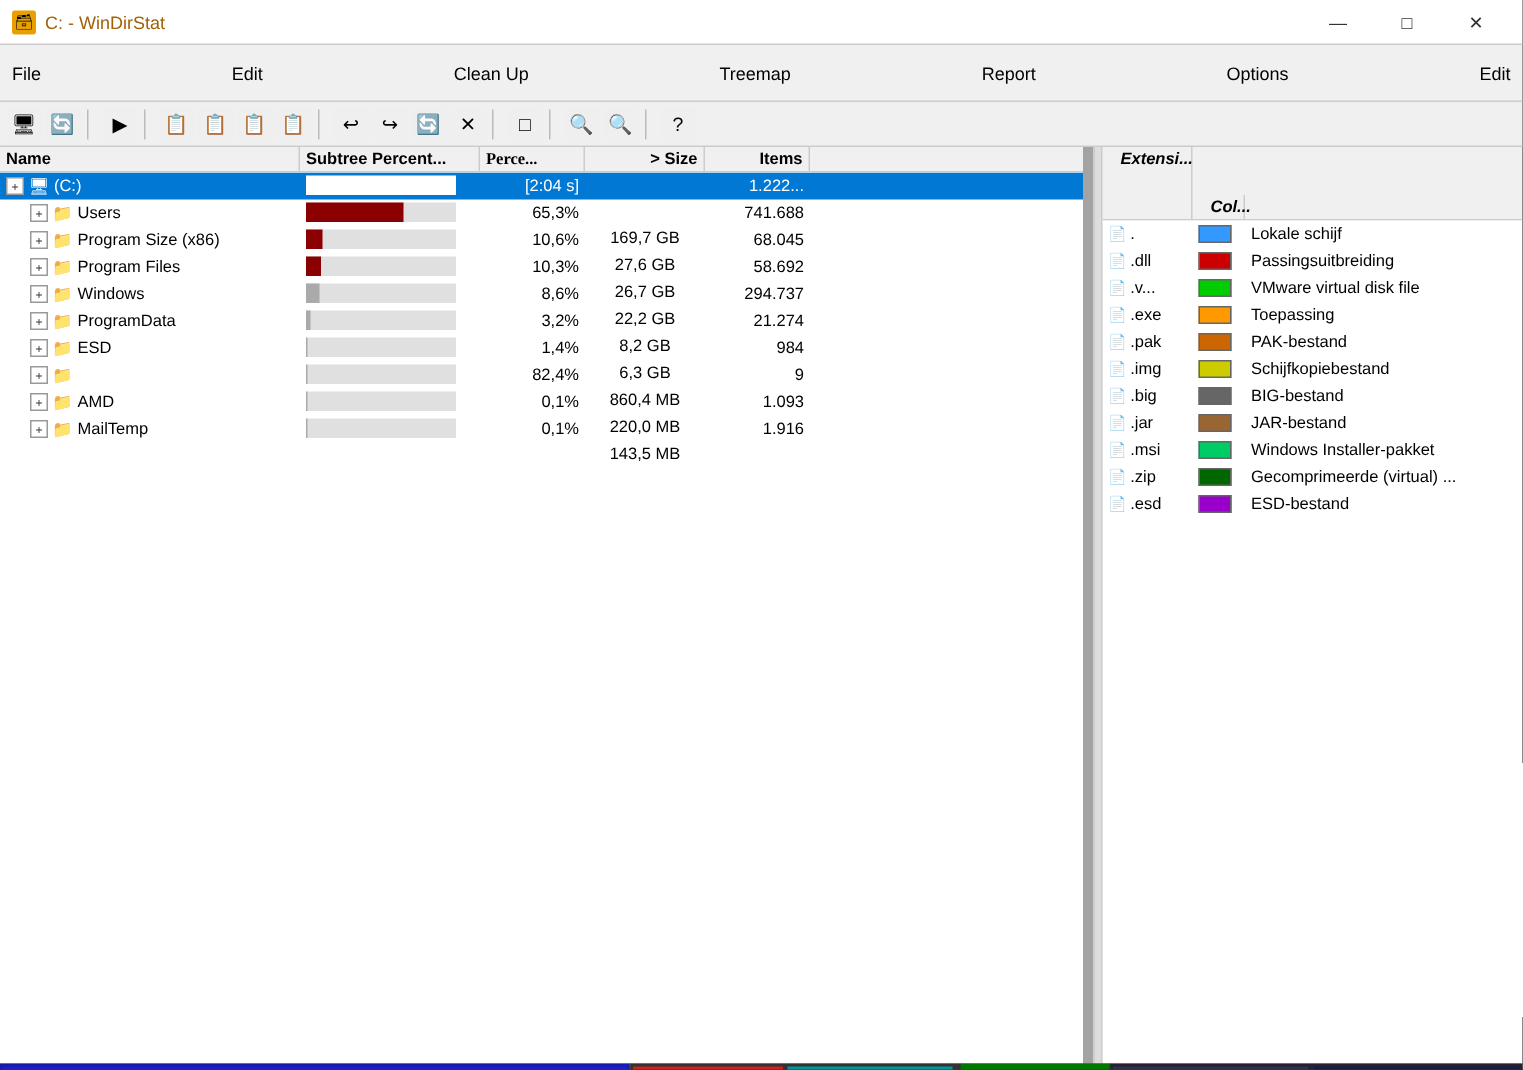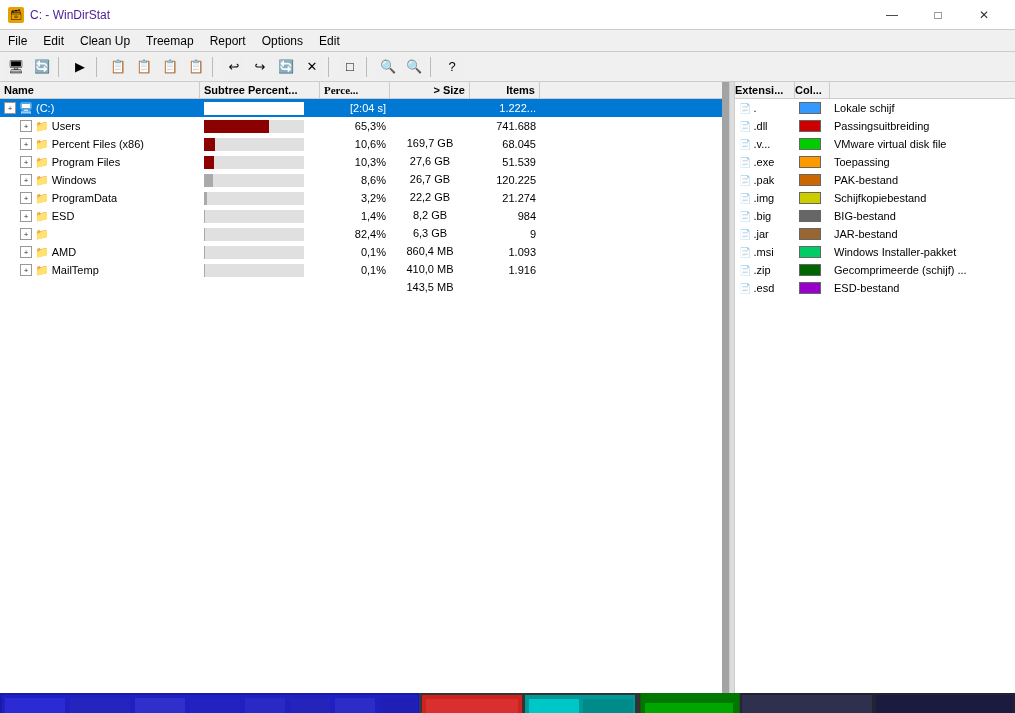--- a/index.html
+++ b/index.html
@@ -1,26 +1,26 @@
 <!DOCTYPE html>
 <html><head>
   <meta charset="utf-8">
   <style>
     * { margin: 0; padding: 0; box-sizing: border-box; }
     body { width: 1015px; height: 713px; background: #f0f0f0; font-family: 'Segoe UI', Tahoma, sans-serif; font-size: 12px; overflow: hidden; user-select: none; }
     
     
     .titlebar { background: #fff; height: 30px; display: flex; align-items: center; padding: 0 8px; border-bottom: 1px solid #ccc; }
     .titlebar-icon { width: 16px; height: 16px; margin-right: 6px; background: #e8a000; border-radius: 2px; display: flex; align-items: center; justify-content: center; font-size: 10px; }
-    .titlebar-title { flex: 1; font-size: 12px; color: #4c1d95; }
+    .titlebar-title { flex: 1; font-size: 12px; color: #a16207; }
     .titlebar-controls { display: flex; gap: 0; }
     .titlebar-btn { width: 46px; height: 30px; display: flex; align-items: center; justify-content: center; font-size: 12px; cursor: pointer; color: #333; }
 
     
-    .menubar { background: #f0f0f0; height: 22px; display: flex; align-items: center; border-bottom: 1px solid #ccc; }
+    .menubar { background: #f0f0f0; height: 38px; display: flex; align-items: center; border-bottom: 1px solid #ccc; justify-content: space-between; }
     .menu-item { padding: 2px 8px; cursor: pointer; color: #000; font-size: 12px; }
 
     
     .toolbar { background: #f0f0f0; height: 30px; display: flex; align-items: center; padding: 0 4px; gap: 2px; border-bottom: 1px solid #ccc; }
     .toolbar-btn { width: 24px; height: 24px; display: flex; align-items: center; justify-content: center; cursor: pointer; border: 1px solid transparent; font-size: 13px; }
     .toolbar-sep { width: 6px; height: 20px; border-left: 1px solid #bbb; margin: 0 2px; }
 
     
     .main { display: flex; height: calc(713px - 30px - 22px - 30px - 20px); }
 
@@ -48,23 +48,23 @@
     
     .expand-btn { width: 12px; height: 12px; display: inline-flex; align-items: center; justify-content: center; border: 1px solid #999; font-size: 8px; cursor: pointer; flex-shrink: 0; background: #fff; color: #333; }
     
     
     .bar-container { width: 100px; height: 12px; background: #e8e8e8; display: inline-block; position: relative; margin-top: 2px; }
     .bar-fill { height: 100%; display: block; }
 
     
     .ext-panel { width: 280px; display: flex; flex-direction: column; overflow: hidden; }
     .ext-header { display: flex; background: #f0f0f0; border-bottom: 1px solid #ccc; }
-    .ext-col { padding: 2px 0; font-size: 11px; font-weight: bold; border-right: 1px solid #ccc; cursor: pointer; }
+    .ext-col { padding: 2px 12px; font-size: 11px; font-weight: bold; border-right: 1px solid #ccc; cursor: pointer; font-style: italic; }
     .ext-col-ext { width: 60px; }
-    .ext-col-color { width: 35px; }
+    .ext-col-color { width: 35px; margin-top: 32px; }
     .ext-col-desc { flex: 1; }
     
     .ext-body { flex: 1; overflow-y: auto; background: #fff; }
     .ext-row { display: flex; align-items: center; height: 18px; cursor: pointer; }
     .ext-cell { padding: 1px 4px; font-size: 11px; white-space: nowrap; overflow: hidden; }
     .ext-cell-ext { width: 60px; display: flex; align-items: center; gap: 2px; }
     .ext-cell-color { width: 35px; display: flex; align-items: center; }
     .ext-cell-desc { flex: 1; }
     .color-swatch { width: 20px; height: 12px; display: inline-block; flex-shrink: 0; }
 
@@ -165,21 +165,21 @@
         </div>
       </div>
       <div class="tree-cell cell-perce">65,3%</div>
       <div class="tree-cell cell-size">169,7 GB</div>
       <div class="tree-cell cell-items">741.688</div>
     </div>
         <div class="tree-row">
       <div class="tree-cell cell-name" style="padding-left:20px">
         <span class="expand-btn">+</span>
         <span style="font-size:11px">📁</span>
-        <span>Percent Files (x86)</span>
+        <span>Program Size (x86)</span>
       </div>
       <div class="tree-cell cell-subtree">
         <div class="bar-container" style="width:100px;height:13px;background:#e0e0e0;display:inline-block;">
           <div class="bar-fill" style="width:11%;height:100%;background:#8b0000;"></div>
         </div>
       </div>
       <div class="tree-cell cell-perce">10,6%</div>
       <div class="tree-cell cell-size">27,6 GB</div>
       <div class="tree-cell cell-items">68.045</div>
     </div>
@@ -189,36 +189,36 @@
         <span style="font-size:11px">📁</span>
         <span>Program Files</span>
       </div>
       <div class="tree-cell cell-subtree">
         <div class="bar-container" style="width:100px;height:13px;background:#e0e0e0;display:inline-block;">
           <div class="bar-fill" style="width:10%;height:100%;background:#8b0000;"></div>
         </div>
       </div>
       <div class="tree-cell cell-perce">10,3%</div>
       <div class="tree-cell cell-size">26,7 GB</div>
-      <div class="tree-cell cell-items">51.539</div>
+      <div class="tree-cell cell-items">58.692</div>
     </div>
         <div class="tree-row">
       <div class="tree-cell cell-name" style="padding-left:20px">
         <span class="expand-btn">+</span>
         <span style="font-size:11px">📁</span>
         <span>Windows</span>
       </div>
       <div class="tree-cell cell-subtree">
         <div class="bar-container" style="width:100px;height:13px;background:#e0e0e0;display:inline-block;">
           <div class="bar-fill" style="width:9%;height:100%;background:#aaaaaa;"></div>
         </div>
       </div>
       <div class="tree-cell cell-perce">8,6%</div>
       <div class="tree-cell cell-size">22,2 GB</div>
-      <div class="tree-cell cell-items">120.225</div>
+      <div class="tree-cell cell-items">294.737</div>
     </div>
         <div class="tree-row">
       <div class="tree-cell cell-name" style="padding-left:20px">
         <span class="expand-btn">+</span>
         <span style="font-size:11px">📁</span>
         <span>ProgramData</span>
       </div>
       <div class="tree-cell cell-subtree">
         <div class="bar-container" style="width:100px;height:13px;background:#e0e0e0;display:inline-block;">
           <div class="bar-fill" style="width:3%;height:100%;background:#aaaaaa;"></div>
@@ -263,21 +263,21 @@
         <span class="expand-btn">+</span>
         <span style="font-size:11px">📁</span>
         <span>AMD</span>
       </div>
       <div class="tree-cell cell-subtree">
         <div class="bar-container" style="width:100px;height:13px;background:#e0e0e0;display:inline-block;">
           <div class="bar-fill" style="width:1%;height:100%;background:#aaaaaa;"></div>
         </div>
       </div>
       <div class="tree-cell cell-perce">0,1%</div>
-      <div class="tree-cell cell-size">410,0 MB</div>
+      <div class="tree-cell cell-size">220,0 MB</div>
       <div class="tree-cell cell-items">1.093</div>
     </div>
         <div class="tree-row">
       <div class="tree-cell cell-name" style="padding-left:20px">
         <span class="expand-btn">+</span>
         <span style="font-size:11px">📁</span>
         <span>MailTemp</span>
       </div>
       <div class="tree-cell cell-subtree">
         <div class="bar-container" style="width:100px;height:13px;background:#e0e0e0;display:inline-block;">
@@ -390,21 +390,21 @@
       <div class="ext-cell ext-cell-desc">Windows Installer-pakket</div>
     </div>
         <div class="ext-row">
       <div class="ext-cell ext-cell-ext">
         <span style="font-size:10px">📄</span>
         <span>.zip</span>
       </div>
       <div class="ext-cell ext-cell-color">
         <span class="color-swatch" style="background:#006600;display:inline-block;width:22px;height:12px;border:1px solid #666;"></span>
       </div>
-      <div class="ext-cell ext-cell-desc">Gecomprimeerde (schijf) ...</div>
+      <div class="ext-cell ext-cell-desc">Gecomprimeerde (virtual) ...</div>
     </div>
         <div class="ext-row">
       <div class="ext-cell ext-cell-ext">
         <span style="font-size:10px">📄</span>
         <span>.esd</span>
       </div>
       <div class="ext-cell ext-cell-color">
         <span class="color-swatch" style="background:#9900cc;display:inline-block;width:22px;height:12px;border:1px solid #666;"></span>
       </div>
       <div class="ext-cell ext-cell-desc">ESD-bestand</div>

